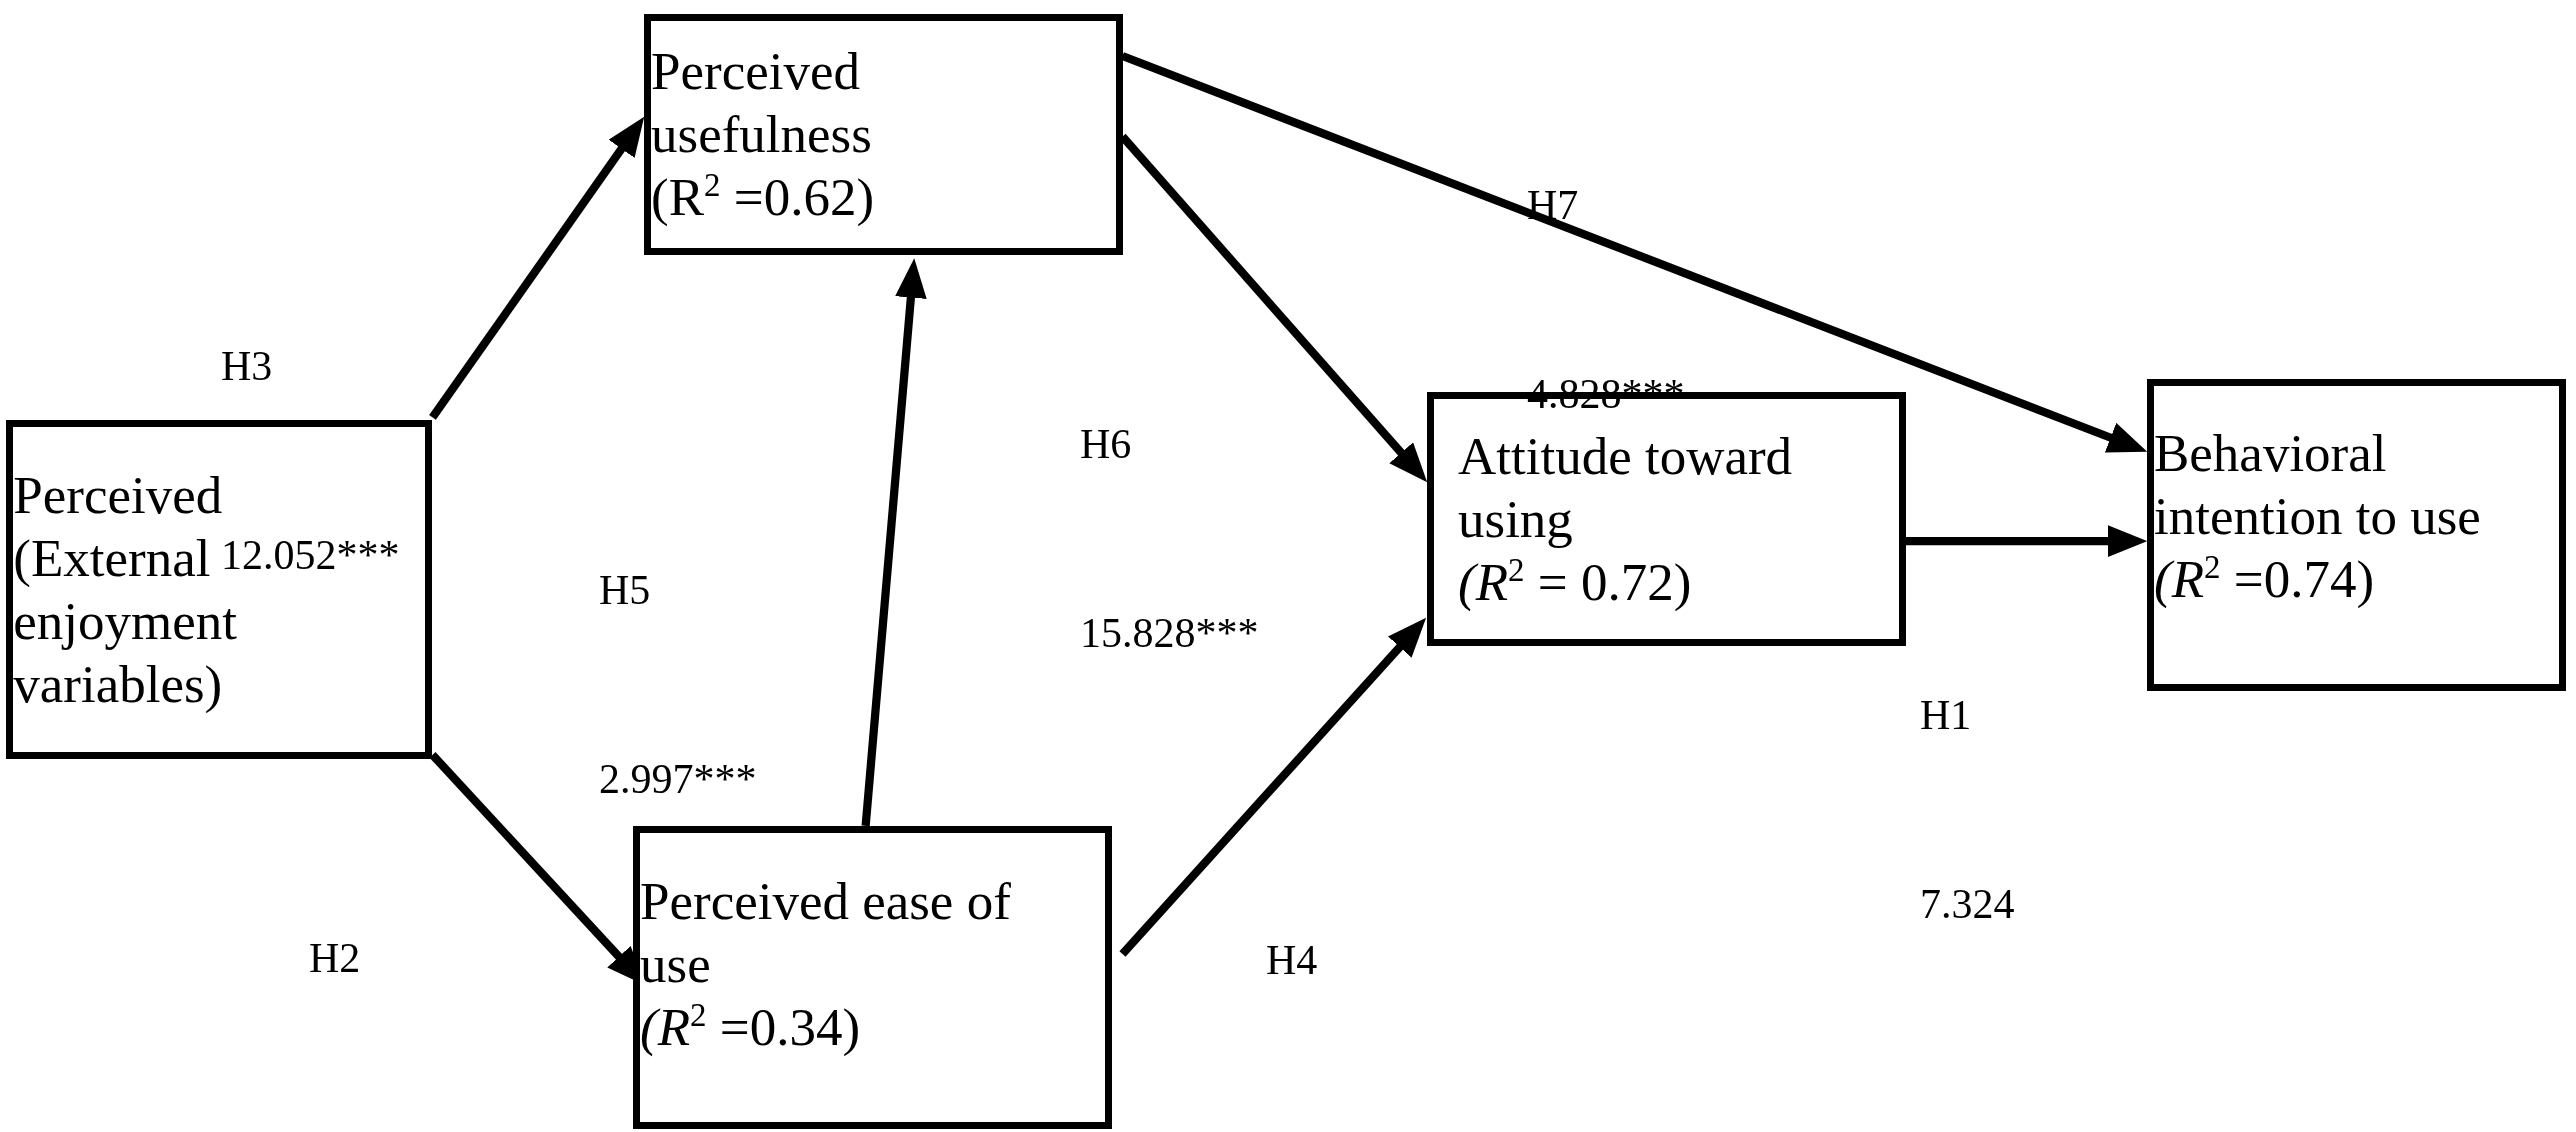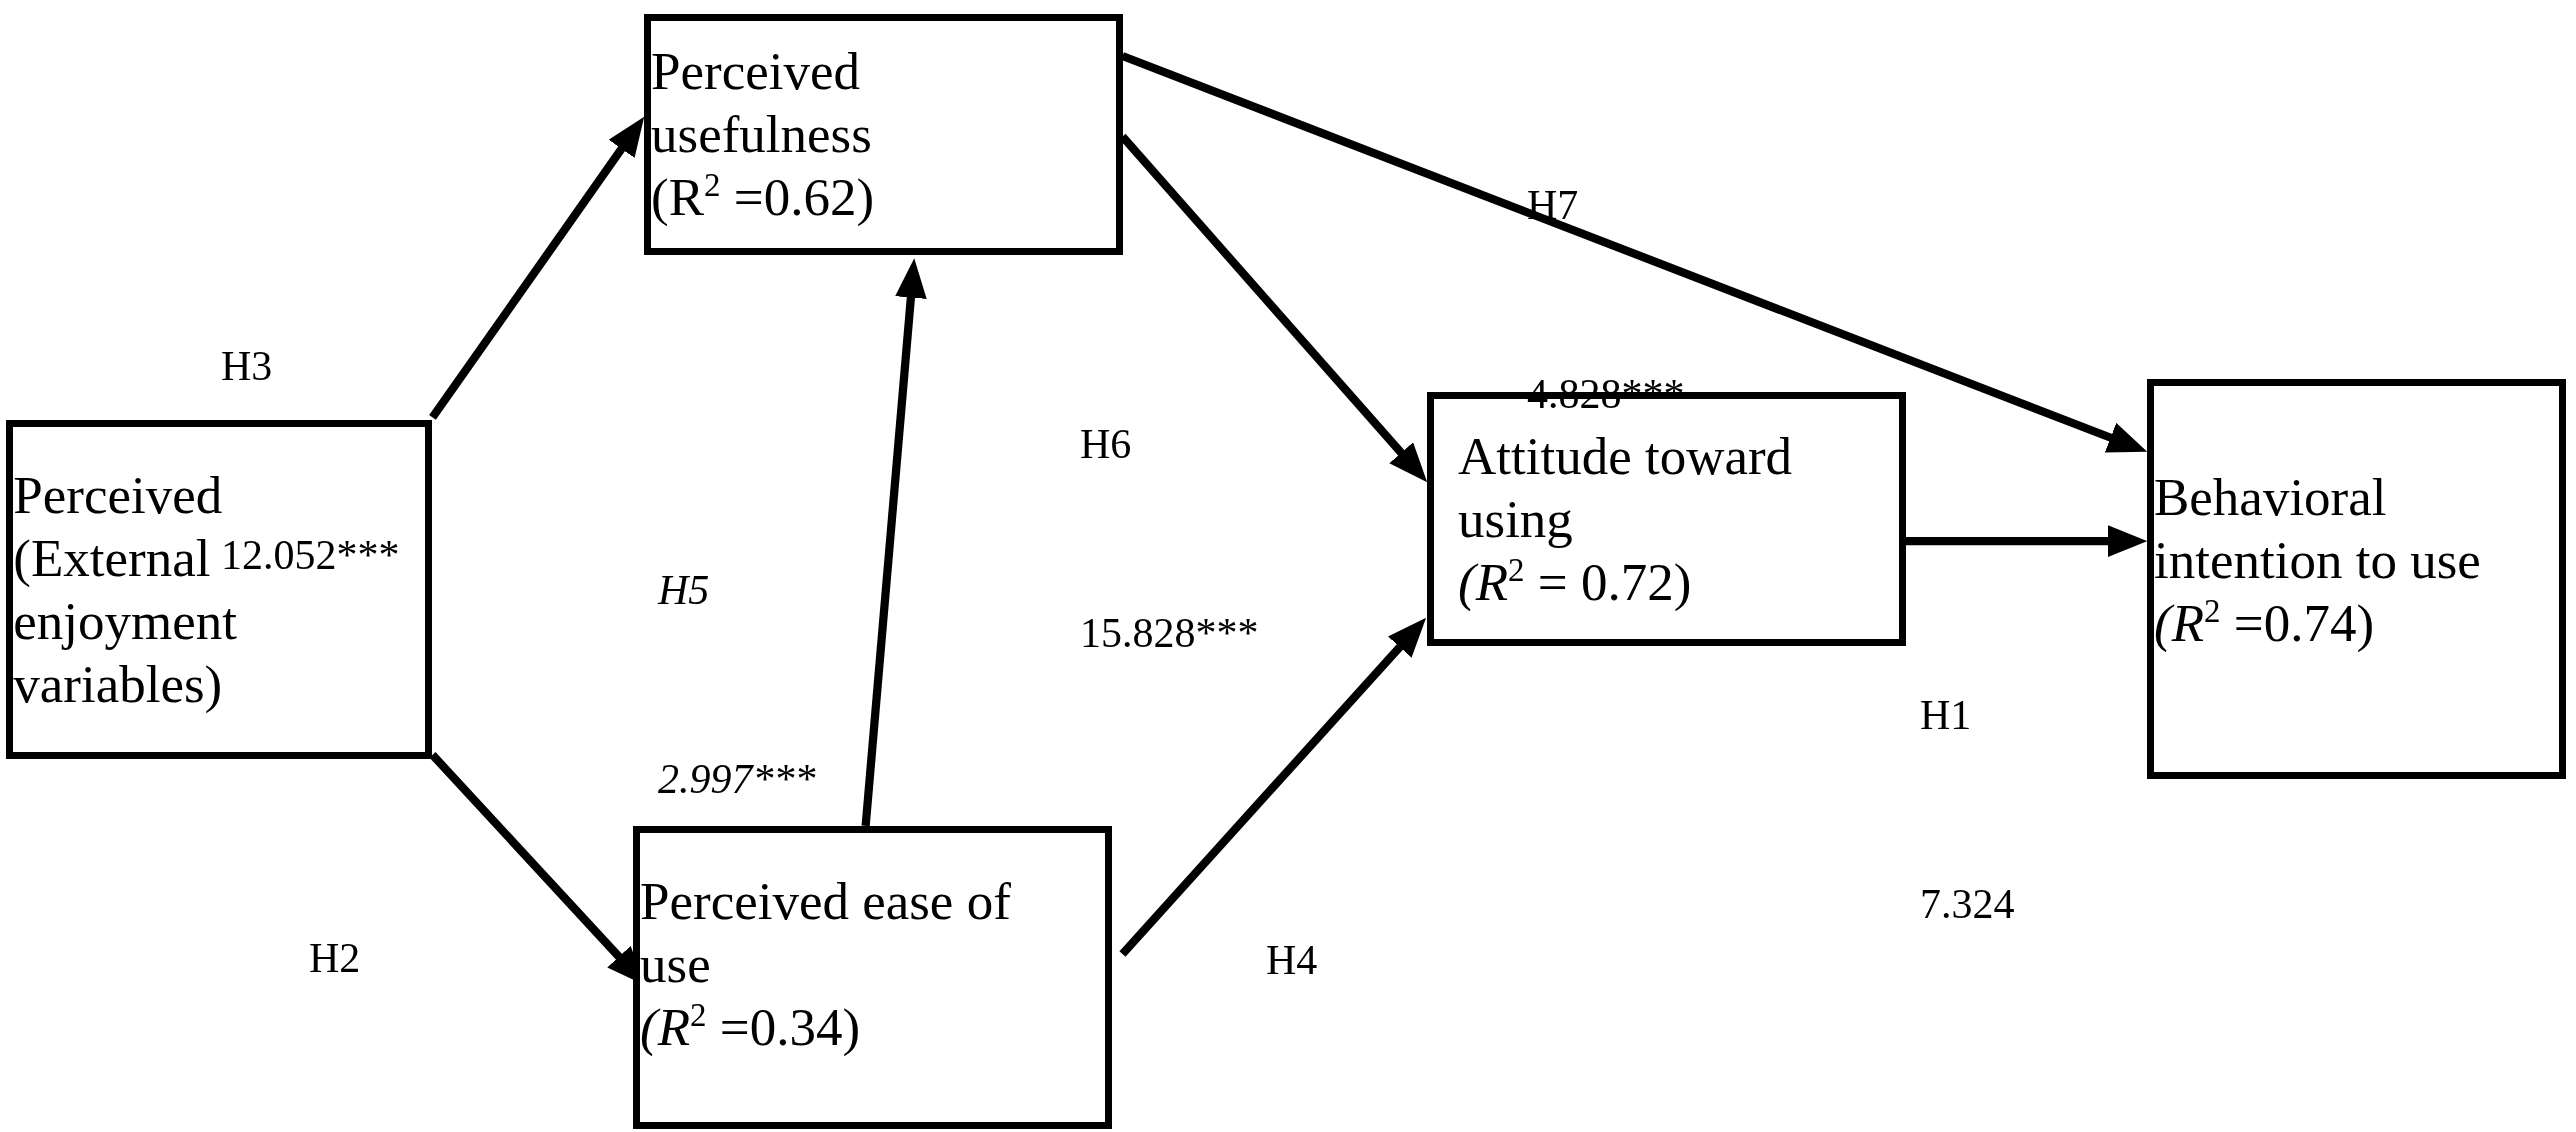--- a/index.html
+++ b/index.html
@@ -11,25 +11,25 @@
         display:flex;flex-direction:column;justify-content:center;align-items:flex-start;
         text-align:center;font-size:53px;line-height:63px;}
   .nline{white-space:pre;}
   .r2 span, .r2 sup{white-space:pre;}
   .r2 sup{font-size:33px;line-height:0;vertical-align:super;}
   .r2.it .rsym, .r2.it .paren{font-style:italic;}
   .node-enjoyment {left:6.3px;  top:420px;  width:426px; height:339px;}
   .node-usefulness{left:644px;top:14px;   width:479px; height:241px;}
   .node-ease      {left:633px;top:826px; width:479px; height:303px;padding-bottom:26px;}
   .node-attitude  {left:1427px;top:392px;  width:479px; height:254px;padding-left:24px;}
-  .node-behavioral{left:2147px;top:379px;  width:419px; height:400px;padding-bottom:38px;}
+  .node-behavioral{left:2147px;top:379px;  width:419px; height:312px;padding-bottom:38px;}
   .elabel{position:absolute;font-size:42px;line-height:63px;white-space:pre;}
   .el-h3{left:221px; top:209px;}
   .el-h2{left:309px; top:801px;}
-  .el-h5{left:658px; top:433px;font-style:italic;}
+  .el-h5{left:599px; top:433px;}
   .el-h6{left:1080px;top:287px;}
   .el-h7{left:1527px;top:48px;}
   .el-h4{left:1266px;top:803px;}
   .el-h1{left:1920px;top:558px;}
 </style>
 </head>
 <body>
 
 <div id="figure">
 

